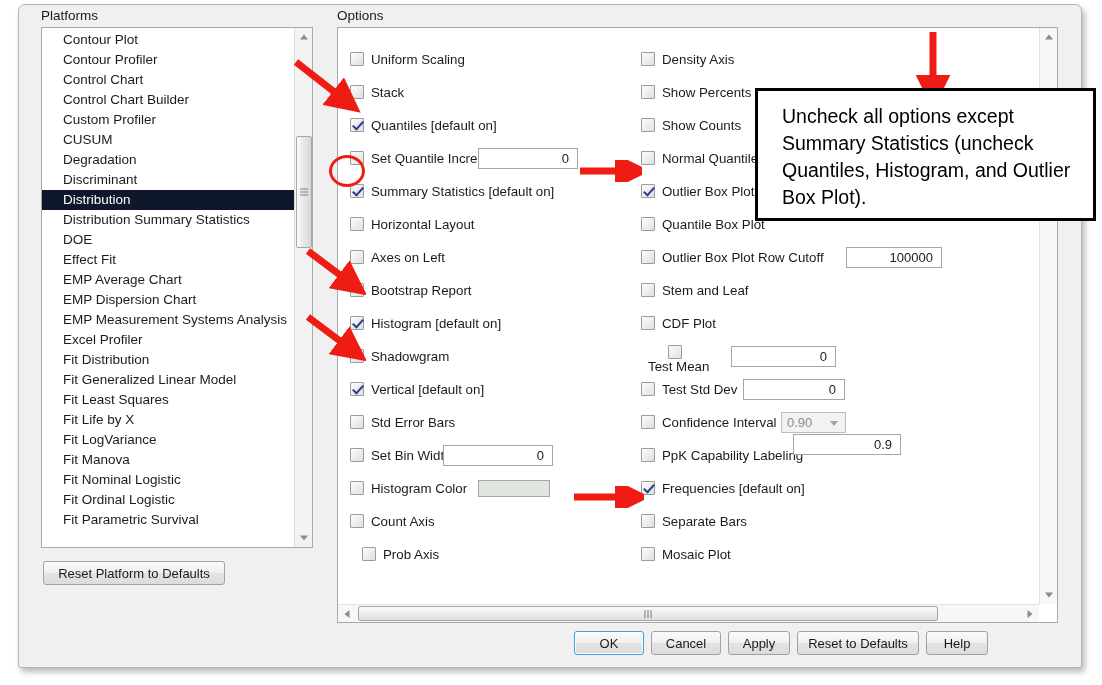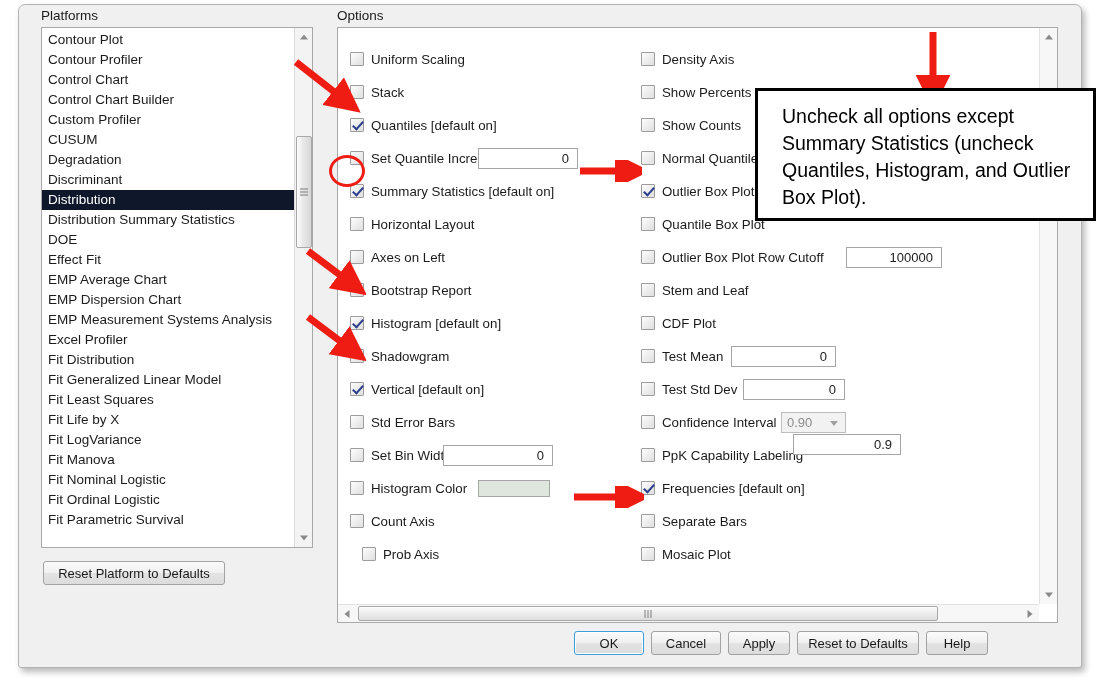--- a/index.html
+++ b/index.html
@@ -42,21 +42,21 @@
     overflow: hidden;
   }
   .platform-list {
     position: absolute;
     left: 0; top: 0; right: 18px; bottom: 0;
     padding: 2px 0 0 0;
   }
   .plat-item {
     height: 20px;
     line-height: 20px;
-    padding-left: 6px;
+    padding-left: 21px;
     font-size: 13.5px;
     color: #1b1b1b;
     white-space: nowrap;
     overflow: hidden;
   }
   .plat-item.selected {
     background: #0f172a;
     color: #ffffff;
   }
 
@@ -416,21 +416,21 @@
             <span class="lbl">Outlier Box Plot Row Cutoff</span>
           </div>
           <div class="opt" style="left: 303px; top: 251px;">
             <span class="cb"></span>
             <span class="lbl">Stem and Leaf</span>
           </div>
           <div class="opt" style="left: 303px; top: 284px;">
             <span class="cb"></span>
             <span class="lbl">CDF Plot</span>
           </div>
-          <div class="opt" style="left: 303px; top: 317px;">
+          <div class="opt" style="left: 303px; top: 317px; flex-direction: column;">
             <span class="cb"></span>
             <span class="lbl">Test Mean</span>
           </div>
           <div class="opt" style="left: 303px; top: 350px;">
             <span class="cb"></span>
             <span class="lbl">Test Std Dev</span>
           </div>
           <div class="opt" style="left: 303px; top: 383px;">
             <span class="cb"></span>
             <span class="lbl">Confidence Interval</span>

